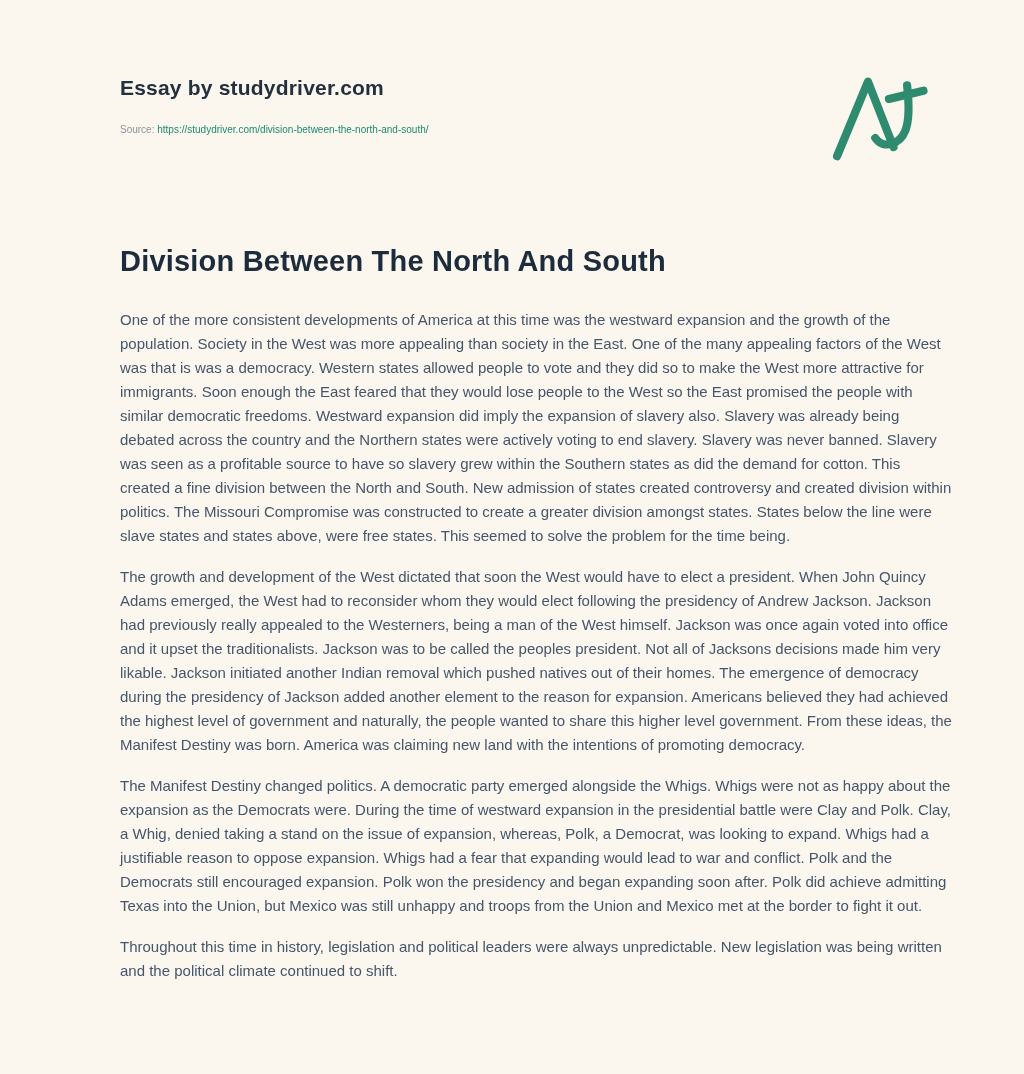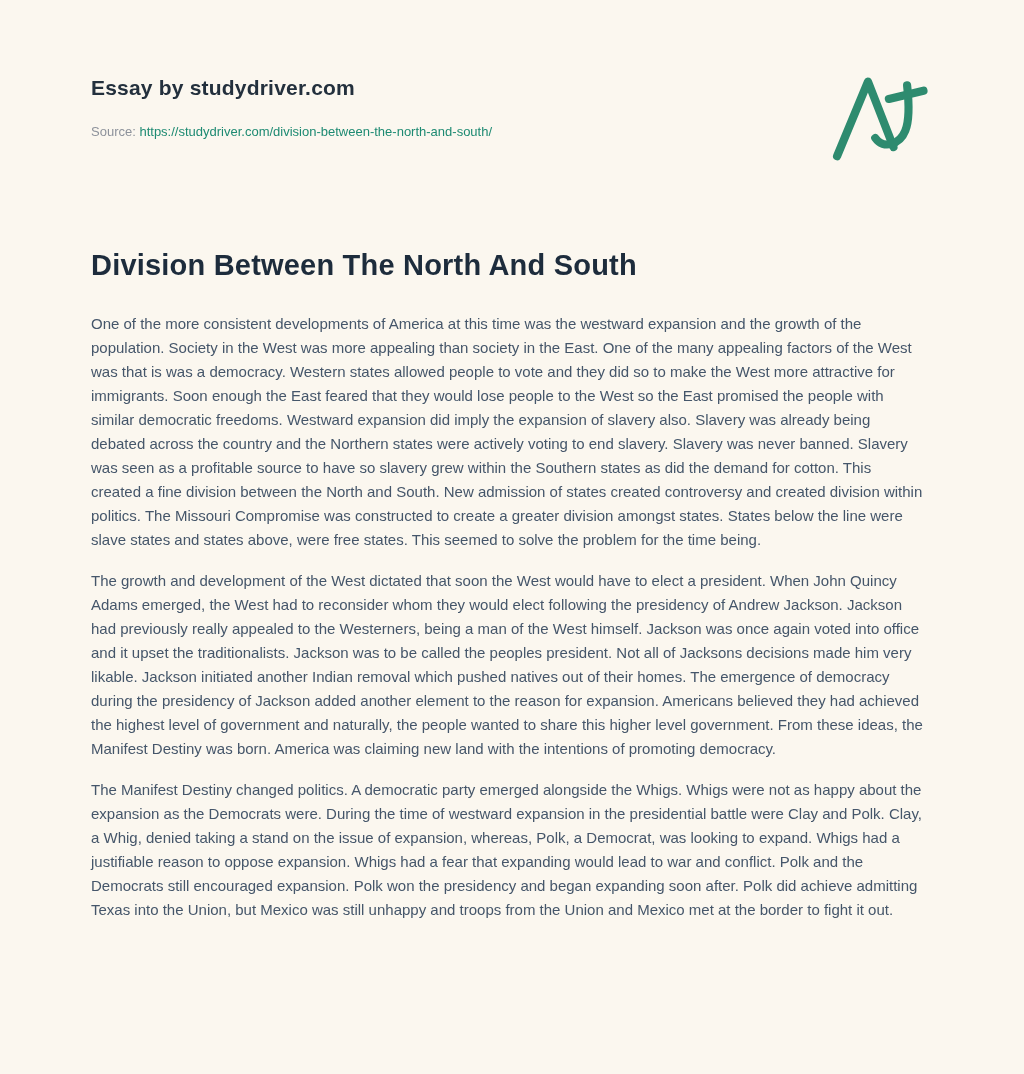--- a/index.html
+++ b/index.html
@@ -6,32 +6,32 @@
   html, body { width: 1024px; height: 1074px; overflow: hidden; }
   body {
     background: #fbf7ef;
     font-family: "Liberation Sans", "DejaVu Sans", sans-serif;
     color: #45566a;
   }
   .page {
     position: relative;
     width: 1024px;
     height: 1074px;
-    padding: 76px 96px 0 91px;
+    padding: 76px 96px 0 120px;
     border-radius: 9px;
   }
   .byline {
     font-size: 21px;
     font-weight: 700;
     color: #23303d;
     letter-spacing: 0.2px;
   }
   .source-line {
     margin-top: 24px;
-    font-size: 13px;
+    font-size: 10px;
     color: #8d929b;
   }
   .source-line a {
     color: #1d8a72;
     text-decoration: none;
   }
   .logo {
     position: absolute;
     top: 70px;
     right: 96px;
@@ -76,15 +76,16 @@
       <path d="M67 29 L105 20" stroke="#2e8b6f" stroke-width="9" stroke-linecap="round" fill="none"></path>
     </svg>
   </div>
 
   <h1 class="article-title">Division Between The North And South</h1>
 
   <div class="article-body">
     <p>One of the more consistent developments of America at this time was the westward expansion and the growth of the population. Society in the West was more appealing than society in the East. One of the many appealing factors of the West was that is was a democracy. Western states allowed people to vote and they did so to make the West more attractive for immigrants. Soon enough the East feared that they would lose people to the West so the East promised the people with similar democratic freedoms. Westward expansion did imply the expansion of slavery also. Slavery was already being debated across the country and the Northern states were actively voting to end slavery. Slavery was never banned. Slavery was seen as a profitable source to have so slavery grew within the Southern states as did the demand for cotton. This created a fine division between the North and South. New admission of states created controversy and created division within politics. The Missouri Compromise was constructed to create a greater division amongst states. States below the line were slave states and states above, were free states. This seemed to solve the problem for the time being.</p>
     <p>The growth and development of the West dictated that soon the West would have to elect a president. When John Quincy Adams emerged, the West had to reconsider whom they would elect following the presidency of Andrew Jackson. Jackson had previously really appealed to the Westerners, being a man of the West himself. Jackson was once again voted into office and it upset the traditionalists. Jackson was to be called the peoples president. Not all of Jacksons decisions made him very likable. Jackson initiated another Indian removal which pushed natives out of their homes. The emergence of democracy during the presidency of Jackson added another element to the reason for expansion. Americans believed they had achieved the highest level of government and naturally, the people wanted to share this higher level government. From these ideas, the Manifest Destiny was born. America was claiming new land with the intentions of promoting democracy.</p>
     <p>The Manifest Destiny changed politics. A democratic party emerged alongside the Whigs. Whigs were not as happy about the expansion as the Democrats were. During the time of westward expansion in the presidential battle were Clay and Polk. Clay, a Whig, denied taking a stand on the issue of expansion, whereas, Polk, a Democrat, was looking to expand. Whigs had a justifiable reason to oppose expansion. Whigs had a fear that expanding would lead to war and conflict. Polk and the Democrats still encouraged expansion. Polk won the presidency and began expanding soon after. Polk did achieve admitting Texas into the Union, but Mexico was still unhappy and troops from the Union and Mexico met at the border to fight it out.</p>
+    <p>Throughout this time in history, legislation and political leaders were always unpredictable. New legislation was being written and the political climate continued to shift.</p>
   </div>
 
 </div>
 
 </body></html>

